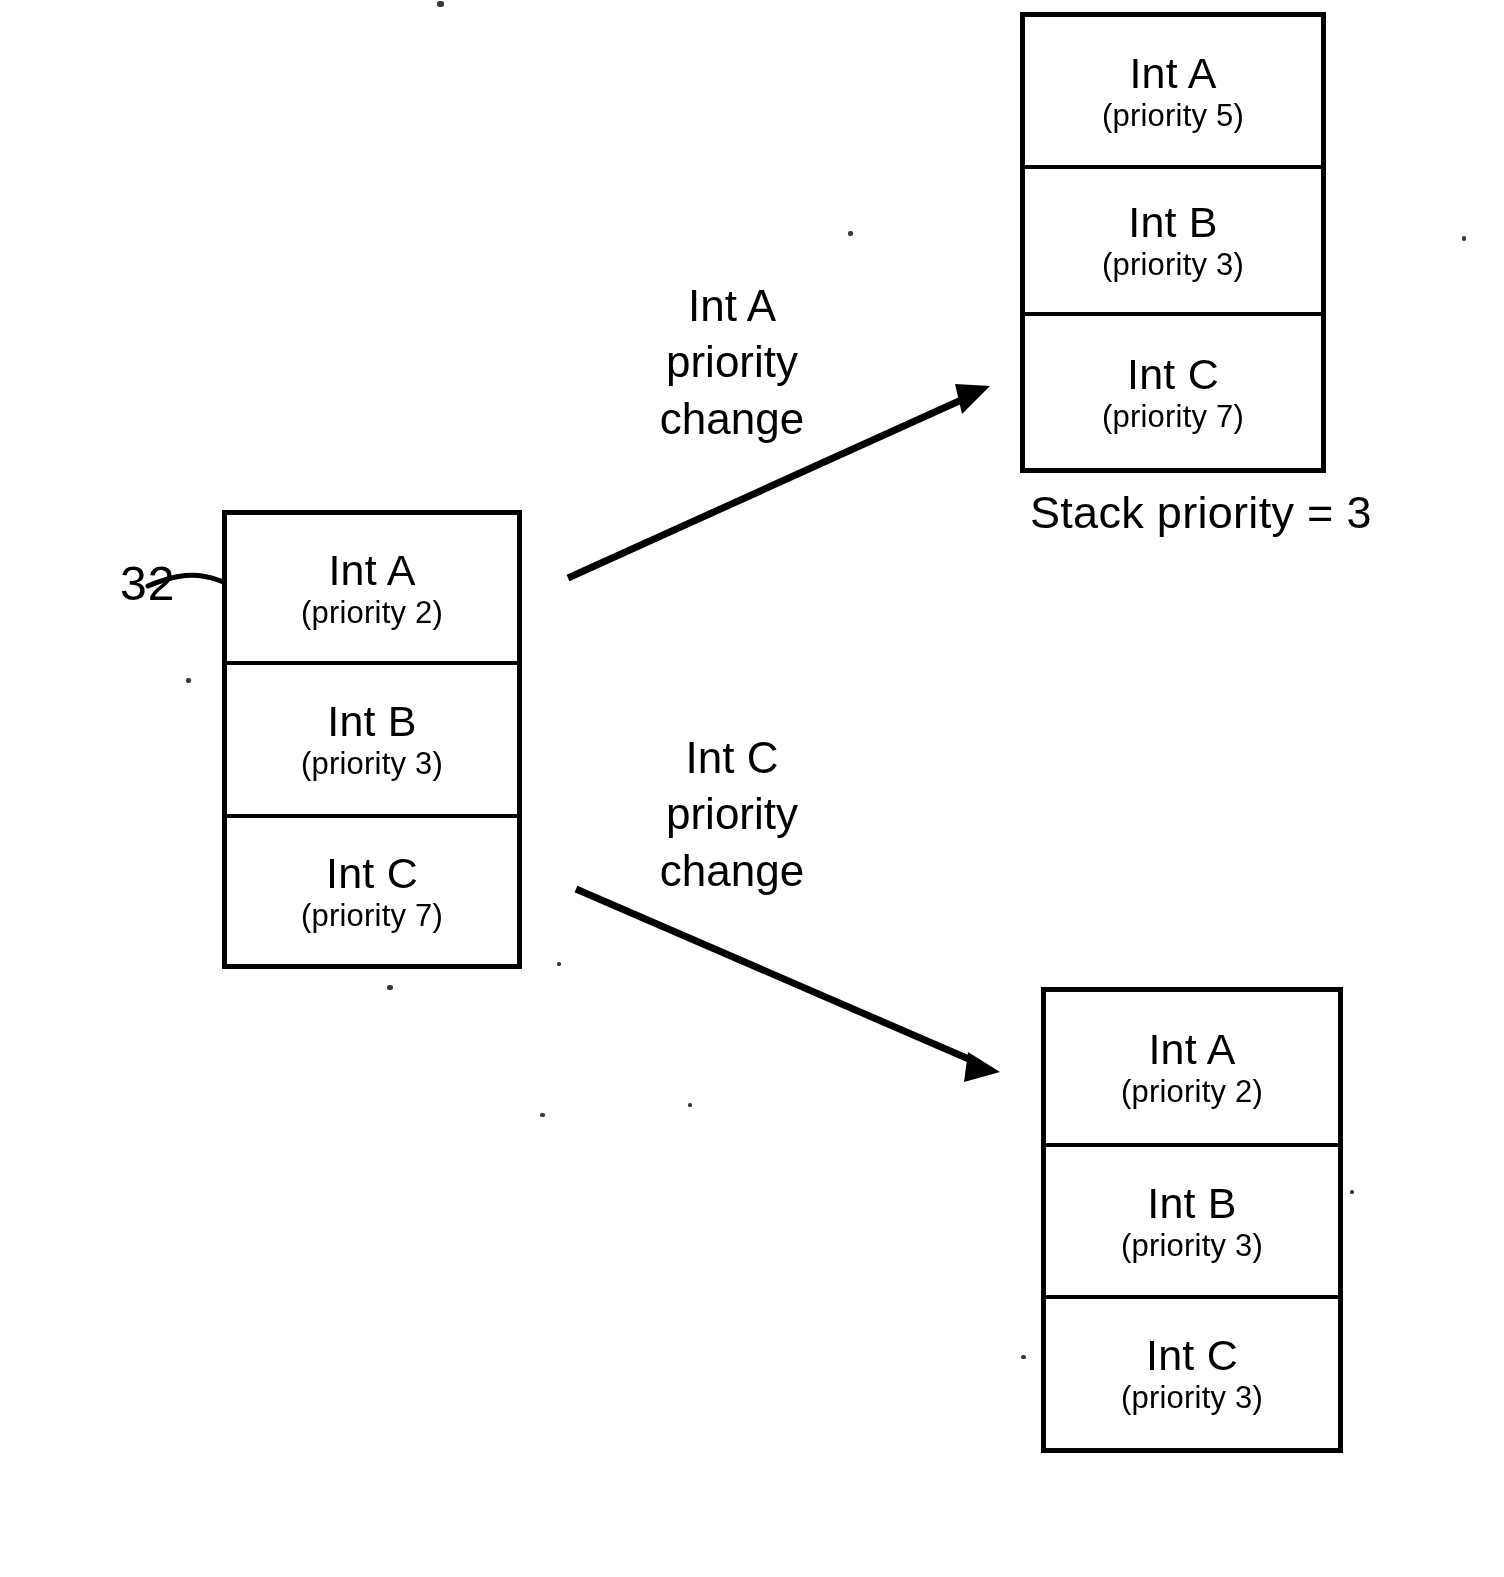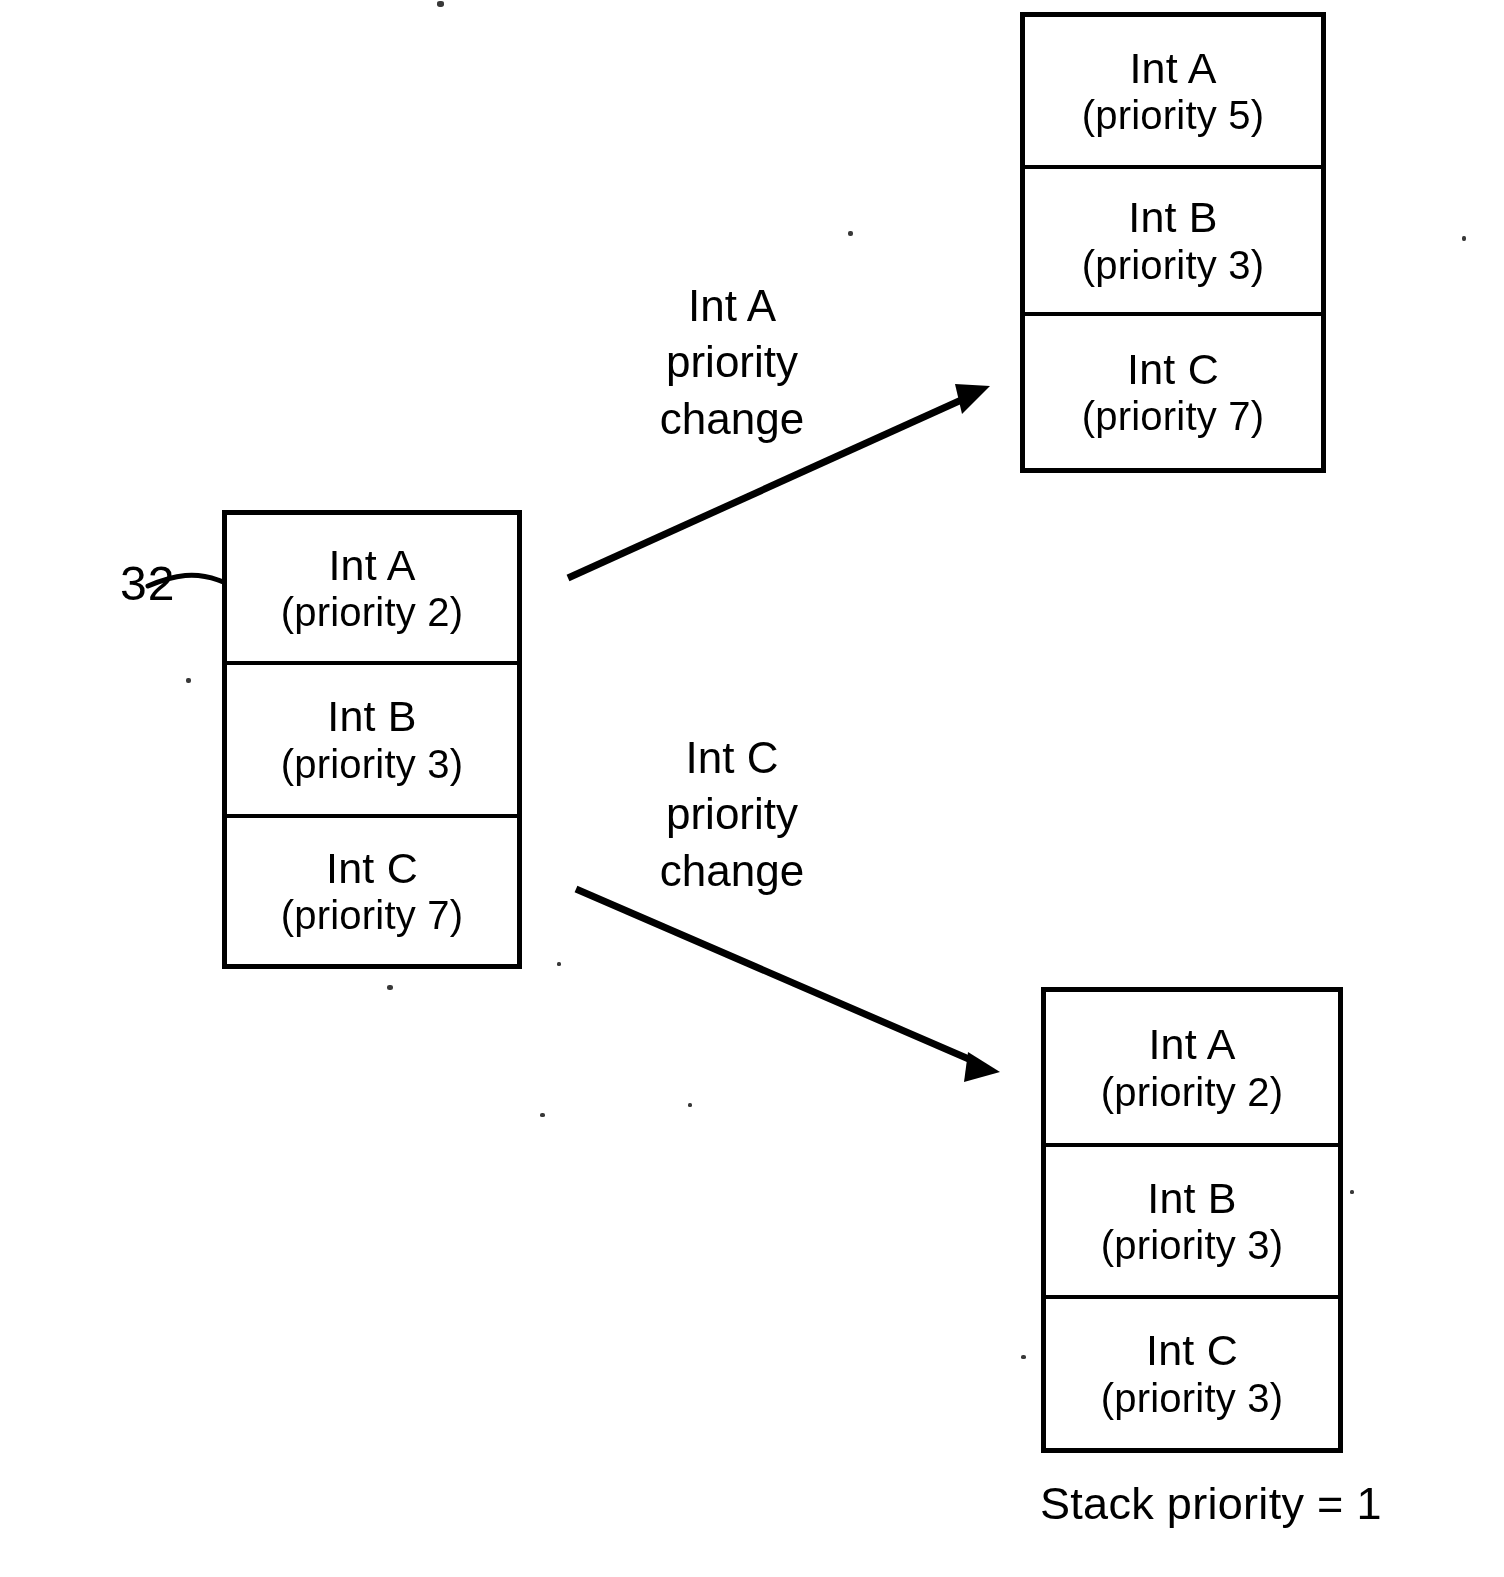--- a/index.html
+++ b/index.html
@@ -46,21 +46,21 @@
   .cell-line {
     display: block;
     text-align: center;
     white-space: nowrap;
   }
   .cell-name {
     font-size: 43px;
     letter-spacing: 0.2px;
   }
   .cell-priority {
-    font-size: 40px;
+    font-size: 31px;
     letter-spacing: 0.2px;
     margin-top: 3px;
   }
 
   
   #stack-source {
     left: 222px;
     top: 510px;
     width: 300px;
     height: 459px;
@@ -192,20 +192,21 @@
     </div>
     <div class="stack-cell">
       <span class="cell-line cell-name">Int B</span>
       <span class="cell-line cell-priority">(priority 3)</span>
     </div>
     <div class="stack-cell">
       <span class="cell-line cell-name">Int C</span>
       <span class="cell-line cell-priority">(priority 7)</span>
     </div>
   </div>
+  <div class="stack-caption" id="caption-a">Stack priority = 3</div>
 
   <div class="arrow-label" id="label-change-c">
     <div>Int C</div>
     <div>priority</div>
     <div>change</div>
   </div>
 
   <div class="stack" id="stack-result-c">
     <div class="stack-cell">
       <span class="cell-line cell-name">Int A</span>
@@ -213,15 +214,14 @@
     </div>
     <div class="stack-cell">
       <span class="cell-line cell-name">Int B</span>
       <span class="cell-line cell-priority">(priority 3)</span>
     </div>
     <div class="stack-cell">
       <span class="cell-line cell-name">Int C</span>
       <span class="cell-line cell-priority">(priority 3)</span>
     </div>
   </div>
-  <div class="stack-caption" id="caption-c">Stack priority = 1</div>
 
 </div>
 
 </body></html>

